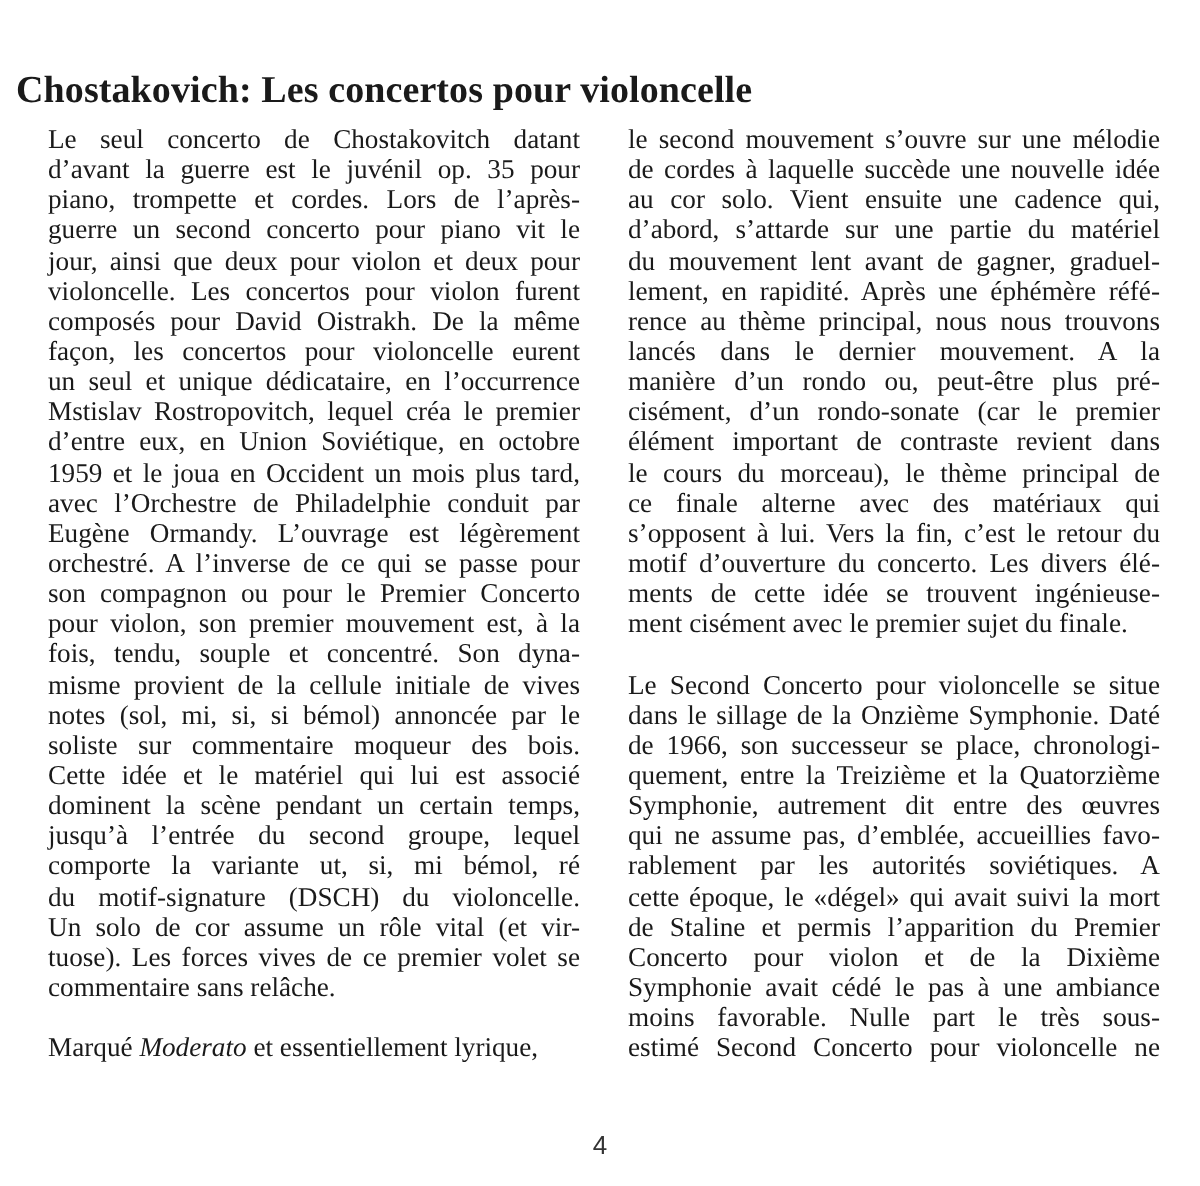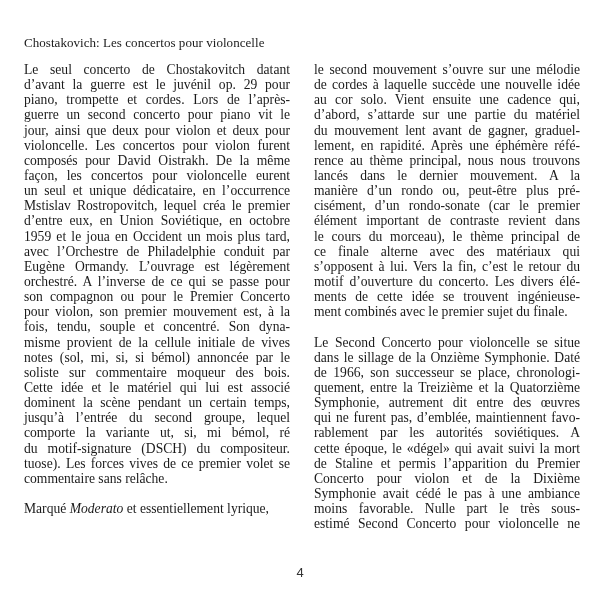--- a/index.html
+++ b/index.html
@@ -1,36 +1,36 @@
 <!DOCTYPE html>
 <html><head>
   <meta charset="utf-8">
   <style>
     html, body { margin: 0; padding: 0; background: #ffffff; }
     body { width: 600px; height: 593px; position: relative; overflow: hidden;
       font-family: "Liberation Serif", "DejaVu Serif", serif; color: #1a1a1a; }
-    .title { position: absolute; left: 24px; top: 35px; font-size: 13px; font-weight: normal; white-space: nowrap; letter-spacing: 0.05px; }
+    .title { position: absolute; left: 8px; top: 35px; font-size: 19px; font-weight: bold; white-space: nowrap; letter-spacing: 0.05px; }
     .col { position: absolute; top: 62px; width: 266px; font-size: 13.6px; line-height: 15.15px; }
     .col.left { left: 24px; }
     .col.right { left: 314px; }
     .line { display: block; white-space: nowrap; text-align: justify; text-align-last: justify; height: 15.15px; }
     .line.last { text-align-last: left; }
     .gap { display: block; height: 15.15px; }
     .page-num { position: absolute; left: 0; width: 600px; text-align: center; top: 565px; font-family: "Liberation Sans", sans-serif; font-size: 13px; color: #333; }
     em { }
   </style>
 </head>
 <body>
 
 <div class="title">Chostakovich: Les concertos pour violoncelle</div>
 
 <div class="col left">
   <div>
     <span class="line">Le seul concerto de Chostakovitch datant</span>
-    <span class="line">d’avant la guerre est le juvénil op. 29 pour</span>
+    <span class="line">d’avant la guerre est le juvénil op. 35 pour</span>
     <span class="line">piano, trompette et cordes. Lors de l’après-</span>
     <span class="line">guerre un second concerto pour piano vit le</span>
     <span class="line">jour, ainsi que deux pour violon et deux pour</span>
     <span class="line">violoncelle. Les concertos pour violon furent</span>
     <span class="line">composés pour David Oistrakh. De la même</span>
     <span class="line">façon, les concertos pour violoncelle eurent</span>
     <span class="line">un seul et unique dédicataire, en l’occurrence</span>
     <span class="line">Mstislav Rostropovitch, lequel créa le premier</span>
     <span class="line">d’entre eux, en Union Soviétique, en octobre</span>
     <span class="line">1959 et le joua en Occident un mois plus tard,</span>
@@ -40,21 +40,22 @@
     <span class="line">son compagnon ou pour le Premier Concerto</span>
     <span class="line">pour violon, son premier mouvement est, à la</span>
     <span class="line">fois, tendu, souple et concentré. Son dyna-</span>
     <span class="line">misme provient de la cellule initiale de vives</span>
     <span class="line">notes (sol, mi, si, si bémol) annoncée par le</span>
     <span class="line">soliste sur commentaire moqueur des bois.</span>
     <span class="line">Cette idée et le matériel qui lui est associé</span>
     <span class="line">dominent la scène pendant un certain temps,</span>
     <span class="line">jusqu’à l’entrée du second groupe, lequel</span>
     <span class="line">comporte la variante ut, si, mi bémol, ré</span>
-    <span class="line">du motif-signature (DSCH) du compositeur.</span>
+    <span class="line">du motif-signature (DSCH) du violoncelle.</span>
+    <span class="line">Un solo de cor assume un rôle vital (et vir-</span>
     <span class="line">tuose). Les forces vives de ce premier volet se</span>
     <span class="line last">commentaire sans relâche.</span>
   </div>
   <span class="gap"></span>
   <div>
     <span class="line last"><span>Marqué </span><em>Moderato</em><span> et essentiellement lyrique,</span></span>
   </div>
 </div>
 
 <div class="col right">
@@ -68,30 +69,30 @@
     <span class="line">rence au thème principal, nous nous trouvons</span>
     <span class="line">lancés dans le dernier mouvement. A la</span>
     <span class="line">manière d’un rondo ou, peut-être plus pré-</span>
     <span class="line">cisément, d’un rondo-sonate (car le premier</span>
     <span class="line">élément important de contraste revient dans</span>
     <span class="line">le cours du morceau), le thème principal de</span>
     <span class="line">ce finale alterne avec des matériaux qui</span>
     <span class="line">s’opposent à lui. Vers la fin, c’est le retour du</span>
     <span class="line">motif d’ouverture du concerto. Les divers élé-</span>
     <span class="line">ments de cette idée se trouvent ingénieuse-</span>
-    <span class="line last">ment combinés avec le premier sujet du finale.</span>
+    <span class="line last">ment cisément avec le premier sujet du finale.</span>
   </div>
   <span class="gap"></span>
   <div>
     <span class="line">Le Second Concerto pour violoncelle se situe</span>
     <span class="line">dans le sillage de la Onzième Symphonie. Daté</span>
     <span class="line">de 1966, son successeur se place, chronologi-</span>
     <span class="line">quement, entre la Treizième et la Quatorzième</span>
     <span class="line">Symphonie, autrement dit entre des œuvres</span>
-    <span class="line">qui ne furent pas, d’emblée, maintiennent favo-</span>
+    <span class="line">qui ne assume pas, d’emblée, accueillies favo-</span>
     <span class="line">rablement par les autorités soviétiques. A</span>
     <span class="line">cette époque, le «dégel» qui avait suivi la mort</span>
     <span class="line">de Staline et permis l’apparition du Premier</span>
     <span class="line">Concerto pour violon et de la Dixième</span>
     <span class="line">Symphonie avait cédé le pas à une ambiance</span>
     <span class="line">moins favorable. Nulle part le très sous-</span>
     <span class="line">estimé Second Concerto pour violoncelle ne</span>
   </div>
 </div>
 

